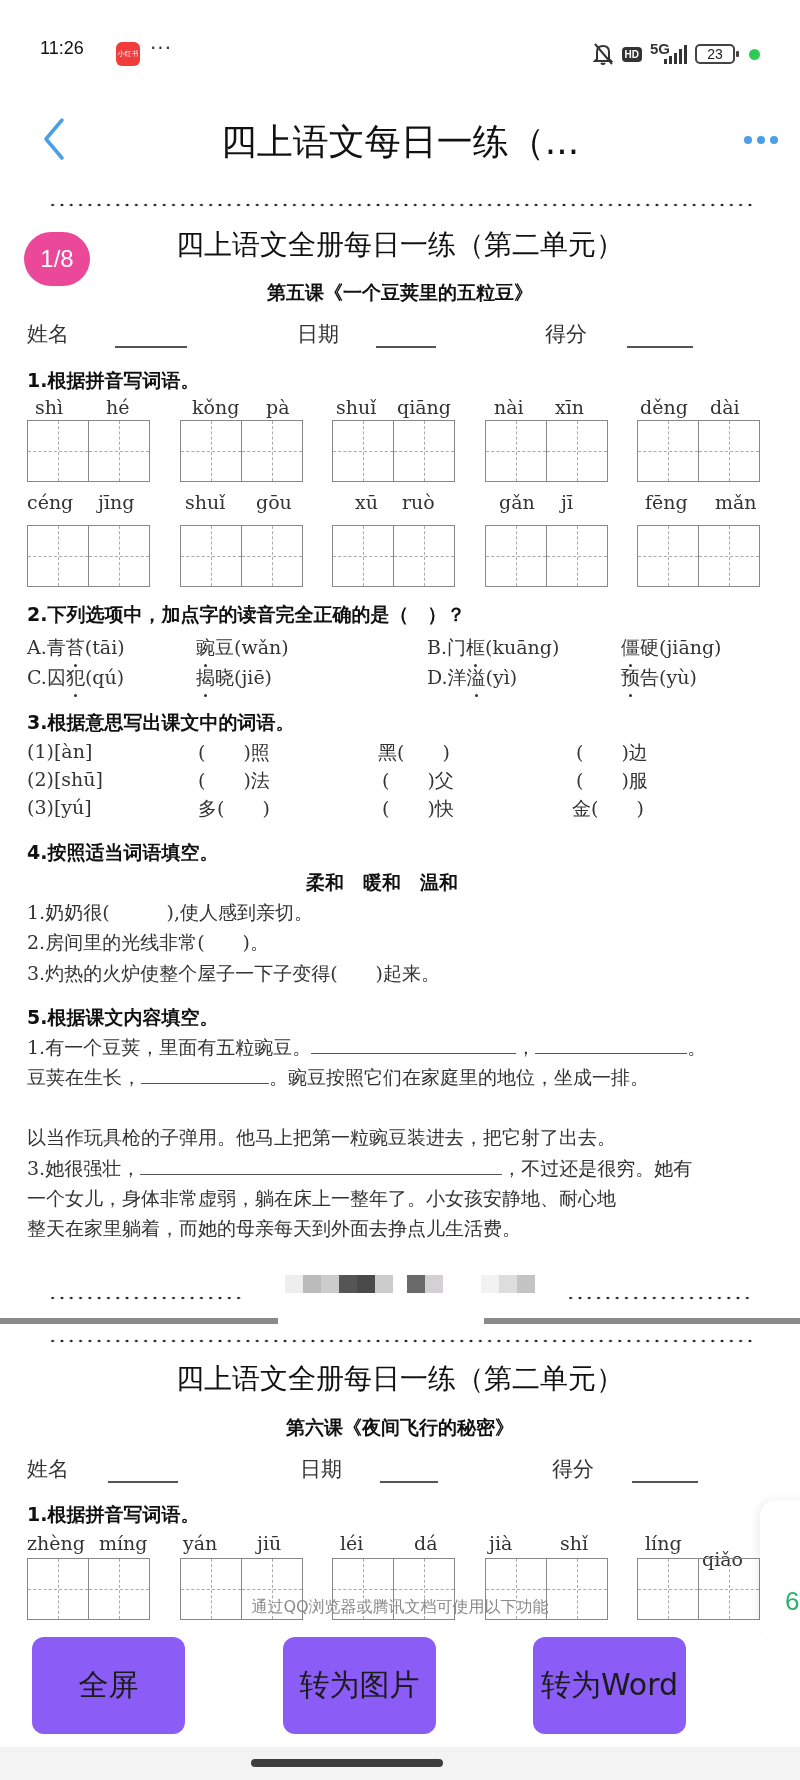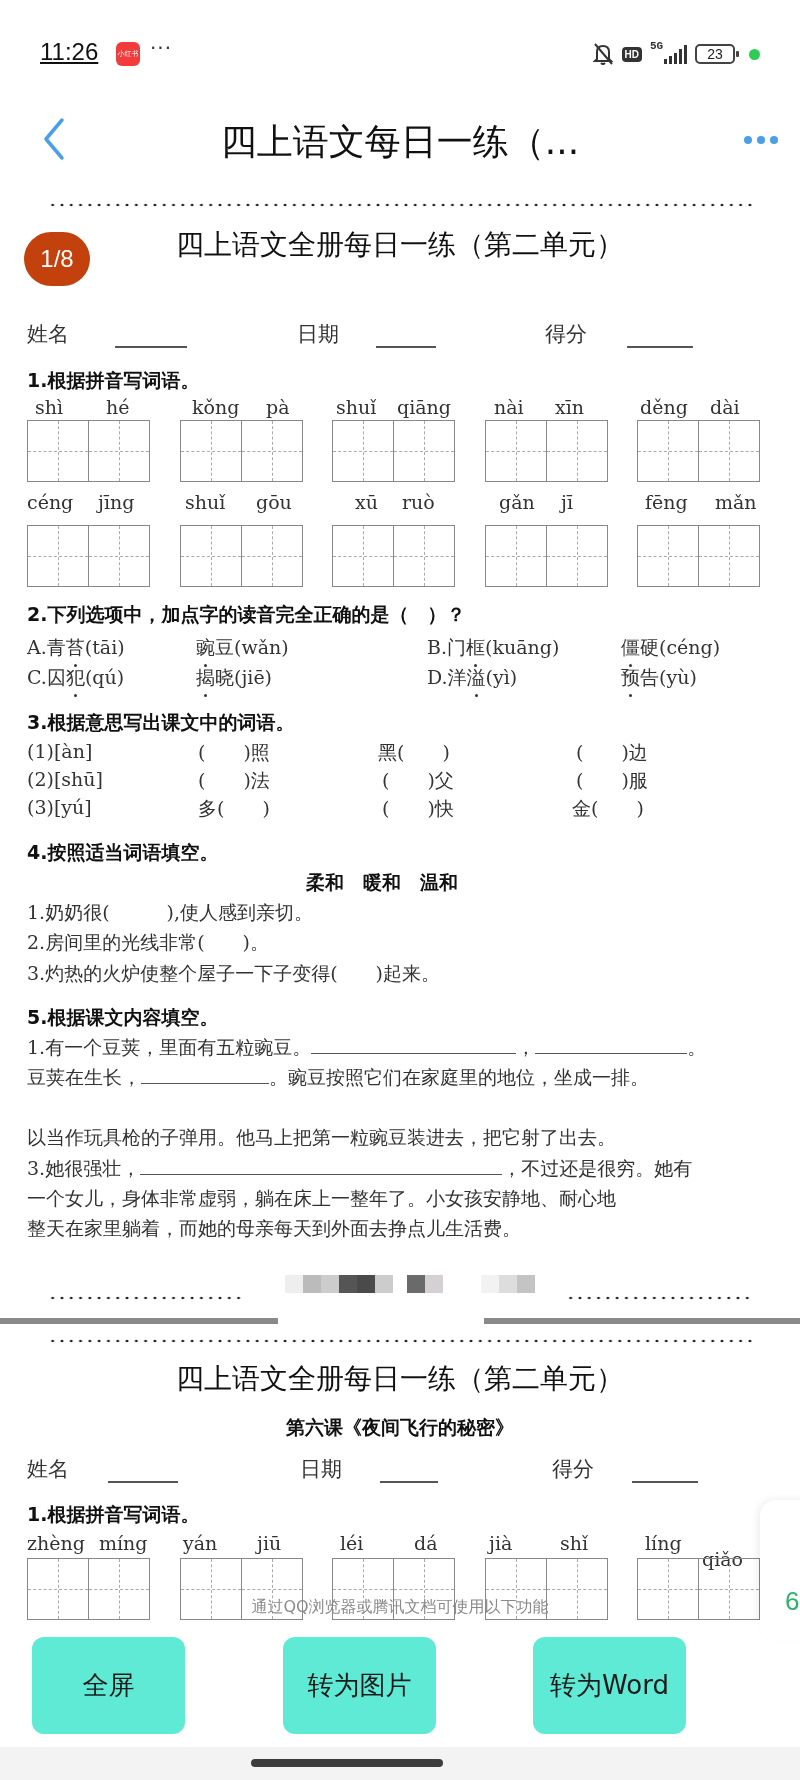--- a/index.html
+++ b/index.html
@@ -1,44 +1,44 @@
 <!DOCTYPE html>
 <html><head>
 <meta charset="utf-8">
 <style>
   * { margin: 0; padding: 0; box-sizing: border-box; }
   html, body { width: 800px; height: 1780px; background: #ffffff; overflow: hidden; }
   body { position: relative; font-family: "DejaVu Sans", "Liberation Sans", sans-serif; color: #1a1a1a; }
 
   
   .status-bar { position: absolute; left: 0; top: 0; width: 800px; height: 100px; }
-  .status-time { position: absolute; left: 40px; top: 38px; font-size: 24px; font-family: "Liberation Sans", sans-serif; color: #111; text-decoration: underline; }
+  .status-time { position: absolute; left: 40px; top: 38px; font-size: 18px; font-family: "Liberation Sans", sans-serif; color: #111; }
   .status-app-icon { position: absolute; left: 116px; top: 42px; width: 24px; height: 24px; background: #f23b3b; border-radius: 6px; color: #fff; font-size: 7px; line-height: 24px; text-align: center; }
   .status-more { position: absolute; left: 150px; top: 36px; font-size: 20px; color: #333; letter-spacing: 1px; }
   .status-right { position: absolute; right: 40px; top: 40px; display: flex; align-items: center; gap: 8px; height: 28px; }
   .bell-mute { width: 22px; height: 24px; position: relative; }
   .hd-badge { background: #333; color: #fff; font-size: 10px; font-weight: bold; border-radius: 4px; padding: 2px 3px; font-family: "Liberation Sans", sans-serif; }
   .signal { display: flex; align-items: flex-end; gap: 2px; height: 20px; position: relative; padding-left: 14px; }
-  .signal .g5 { position: absolute; left: 0; top: -4px; font-size: 11px; font-weight: bold; color: #333; font-family: Liberation Mono, monospace; }
+  .signal .g5 { position: absolute; left: 0; top: -4px; font-size: 15px; font-weight: bold; color: #333; font-family: Liberation Sans, sans-serif; }
   .signal span.bar { width: 3px; background: #333; display: inline-block; }
   .battery { width: 40px; height: 20px; border: 2px solid #444; border-radius: 5px; font-size: 14px; text-align: center; line-height: 16px; color: #222; position: relative; font-family: "Liberation Sans", sans-serif; }
   .battery::after { content: ""; position: absolute; right: -6px; top: 5px; width: 3px; height: 6px; background: #444; border-radius: 1px; }
   .green-dot { width: 11px; height: 11px; border-radius: 50%; background: #2ecc55; margin-left: 6px; }
 
   
   .nav-bar { position: absolute; left: 0; top: 100px; width: 800px; height: 80px; }
   .nav-back { position: absolute; left: 36px; top: 14px; width: 40px; height: 50px; cursor: pointer; }
   .nav-title { position: absolute; left: 0; right: 0; top: 18px; text-align: center; font-size: 36px; color: #111; }
   .nav-more { position: absolute; right: 22px; top: 36px; display: flex; gap: 5px; cursor: pointer; }
   .nav-more span { width: 8px; height: 8px; border-radius: 50%; background: #4a9fe8; }
 
   
   .doc { position: absolute; left: 0; top: 180px; width: 800px; height: 1600px; }
   .dots { position: absolute; height: 6px; background-image: radial-gradient(circle, #222 1.3px, transparent 1.6px); background-size: 9.3px 6px; background-repeat: repeat-x; }
-  .page-badge { position: absolute; left: 24px; top: 52px; width: 66px; height: 54px; border-radius: 27px; background: #c2410c; color: #fff; font-size: 24px; line-height: 54px; text-align: center; font-family: "Liberation Sans", sans-serif; }
+  .page-badge { position: absolute; left: 24px; top: 52px; width: 66px; height: 54px; border-radius: 27px; background: #ec4899; color: #fff; font-size: 24px; line-height: 54px; text-align: center; font-family: "Liberation Sans", sans-serif; }
   .doc-title { position: absolute; left: 0; right: 0; text-align: center; font-family: "DejaVu Serif", "Liberation Serif", serif; font-size: 28px; color: #111; }
   .doc-sub { position: absolute; left: 0; right: 0; text-align: center; font-family: "DejaVu Serif", "Liberation Serif", serif; font-size: 19px; font-weight: bold; color: #111; }
   .meta-row { position: absolute; left: 0; width: 800px; height: 32px; font-family: "DejaVu Serif", serif; font-size: 21px; color: #333; }
   .meta-row .lbl { position: absolute; top: 0; }
   .meta-row .line { position: absolute; top: 26px; border-bottom: 2px solid #555; }
 
   .q-head { position: absolute; left: 27px; font-family: "DejaVu Sans", sans-serif; font-weight: bold; font-size: 19px; color: #111; }
   .pinyin { position: absolute; font-family: "DejaVu Serif", "Liberation Serif", serif; font-size: 19px; color: #333; }
   .tian-box { position: absolute; width: 123px; height: 62px; border: 1.5px solid #888; display: flex; }
   .tian-cell { flex: 1; position: relative; }
@@ -51,21 +51,21 @@
   .dotted-char::after { content: ""; position: absolute; left: 50%; bottom: -6px; width: 3px; height: 3px; margin-left: -1.5px; border-radius: 50%; background: #333; }
   .blank { display: inline-block; border-bottom: 1.5px solid #555; vertical-align: baseline; height: 18px; }
 
   .gray-sep { position: absolute; height: 6px; background: #8a8a8a; }
   .blur-block { position: absolute; display: flex; }
   .blur-block span { width: 18px; height: 18px; }
 
   
   .hint-text { position: absolute; left: 0; right: 0; top: 1597px; text-align: center; font-size: 16px; color: #8a8a8a; font-family: "DejaVu Sans", sans-serif; }
   .overlay-fade { position: absolute; left: 0; top: 1620px; width: 800px; height: 105px; background: rgba(255,255,255,0.85); }
-  .action-btn { position: absolute; top: 1637px; height: 97px; width: 153px; background: #5eead4; border-radius: 12px; font-size: 26px; color: #1b1b1b; display: flex; align-items: center; justify-content: center; cursor: pointer; font-family: "DejaVu Sans", sans-serif; }
+  .action-btn { position: absolute; top: 1637px; height: 97px; width: 153px; background: #8b5cf6; border-radius: 12px; font-size: 30px; color: #1b1b1b; display: flex; align-items: center; justify-content: center; cursor: pointer; font-family: "DejaVu Sans", sans-serif; }
   .bottom-bar { position: absolute; left: 0; top: 1747px; width: 800px; height: 33px; background: #f3f3f3; }
   .home-indicator { position: absolute; left: 251px; top: 1759px; width: 192px; height: 8px; border-radius: 4px; background: #3d3d3d; }
   .side-card { position: absolute; left: 760px; top: 1500px; width: 50px; height: 140px; background: #fff; border-radius: 16px 0 0 16px; box-shadow: -2px 0 8px rgba(0,0,0,0.08); }
   .side-num { position: absolute; left: 785px; top: 1586px; font-size: 26px; color: #2ab36a; font-family: "Liberation Sans", sans-serif; }
 </style>
 </head>
 <body>
 
 <div class="status-bar">
   <div class="status-time">11:26</div>
@@ -101,20 +101,21 @@
       <span></span>
       <span></span>
   </div>
 </div>
 
 <div class="doc">
   <div class="dots" style="left:48px; top:22px; width:706px;"></div>
   <div class="page-badge">1/8</div>
 
   <div class="doc-title" style="top:46px;">四上语文全册每日一练（第二单元）</div>
+  <div class="doc-sub" style="top:100px;">第五课《一个豆荚里的五粒豆》</div>
 
   <div class="meta-row" style="top:140px;">
     <span class="lbl" style="left:27px;">姓名</span>
     <span class="line" style="left:115px; width:72px;"></span>
     <span class="lbl" style="left:297px;">日期</span>
     <span class="line" style="left:376px; width:60px;"></span>
     <span class="lbl" style="left:545px;">得分</span>
     <span class="line" style="left:627px; width:66px;"></span>
   </div>
 
@@ -184,21 +185,21 @@
     <div class="tian-box" style="left:637px; top:345px;">
         <div class="tian-cell"></div>
         <div class="tian-cell"></div>
       </div>
   </div>
 
   <div class="q-head" style="top:422px;">2.下列选项中，加点字的读音完全正确的是（　）？</div>
   <div class="txt" style="left:27px; top:455px;"><span>A.</span><span>青</span><span class="dotted-char">苔</span><span>(tāi)</span></div>
   <div class="txt" style="left:196px; top:455px;"><span class="dotted-char">豌</span><span>豆</span><span>(wǎn)</span></div>
   <div class="txt" style="left:427px; top:455px;"><span>B.</span><span>门</span><span class="dotted-char">框</span><span>(kuāng)</span></div>
-  <div class="txt" style="left:621px; top:455px;"><span class="dotted-char">僵</span><span>硬</span><span>(céng)</span></div>
+  <div class="txt" style="left:621px; top:455px;"><span class="dotted-char">僵</span><span>硬</span><span>(jiāng)</span></div>
   <div class="txt" style="left:27px; top:485px;"><span>C.</span><span>囚</span><span class="dotted-char">犯</span><span>(qú)</span></div>
   <div class="txt" style="left:196px; top:485px;"><span class="dotted-char">揭</span><span>晓</span><span>(jiē)</span></div>
   <div class="txt" style="left:427px; top:485px;"><span>D.</span><span>洋</span><span class="dotted-char">溢</span><span>(yì)</span></div>
   <div class="txt" style="left:621px; top:485px;"><span class="dotted-char">预</span><span>告</span><span>(yù)</span></div>
 
   <div class="q-head" style="top:530px;">3.根据意思写出课文中的词语。</div>
   <div class="txt" style="left:27px; top:560px;">(1)[àn]</div>
   <div class="txt" style="left:198px; top:560px;">(　　)照</div>
   <div class="txt" style="left:378px; top:560px;">黑(　　)</div>
   <div class="txt" style="left:576px; top:560px;">(　　)边</div>

